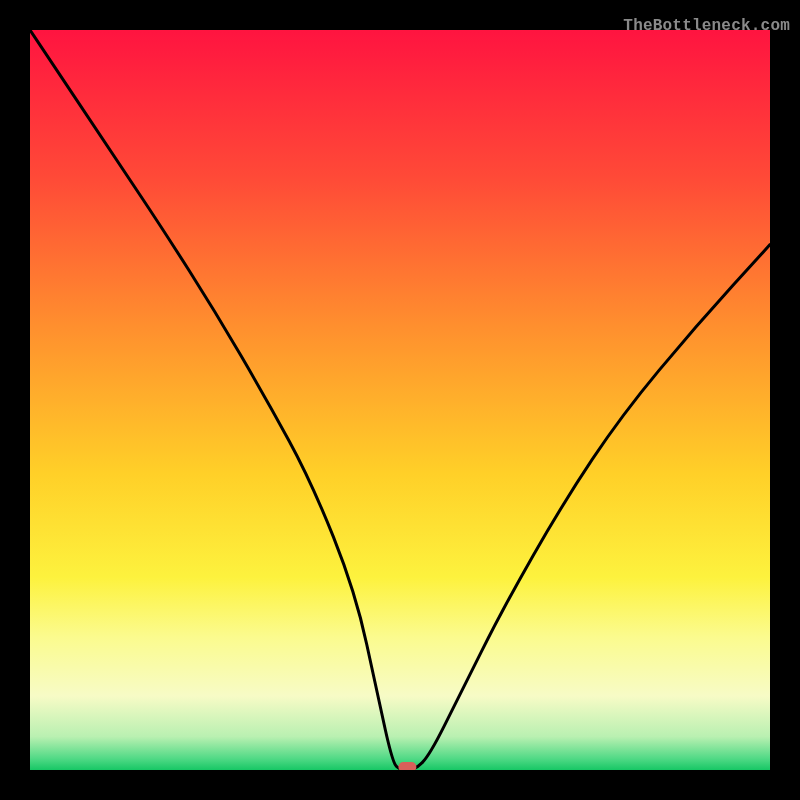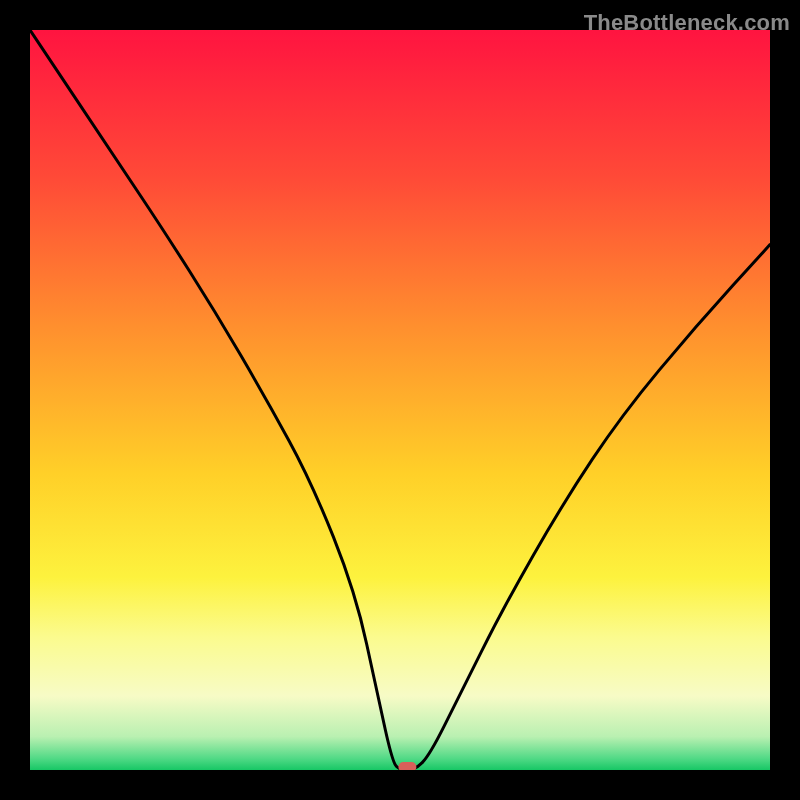--- a/index.html
+++ b/index.html
@@ -20,27 +20,28 @@
   .plot-area {
     position: absolute;
     left: 30px;
     top: 30px;
     width: 740px;
     height: 740px;
     overflow: hidden;
   }
   .watermark {
     position: absolute;
-    top: 10px;
+    top: 17px;
     right: 10px;
-    font-size: 22px;
+    font-size: 16px;
     font-weight: 600;
     color: #8a8a8a;
     letter-spacing: 0.2px;
     z-index: 20;
+    font-family: Liberation Mono, monospace;
   }
   svg {
     display: block;
   }
 </style>
 </head>
 <body>
 
 <div class="frame">
   <div class="plot-area">

